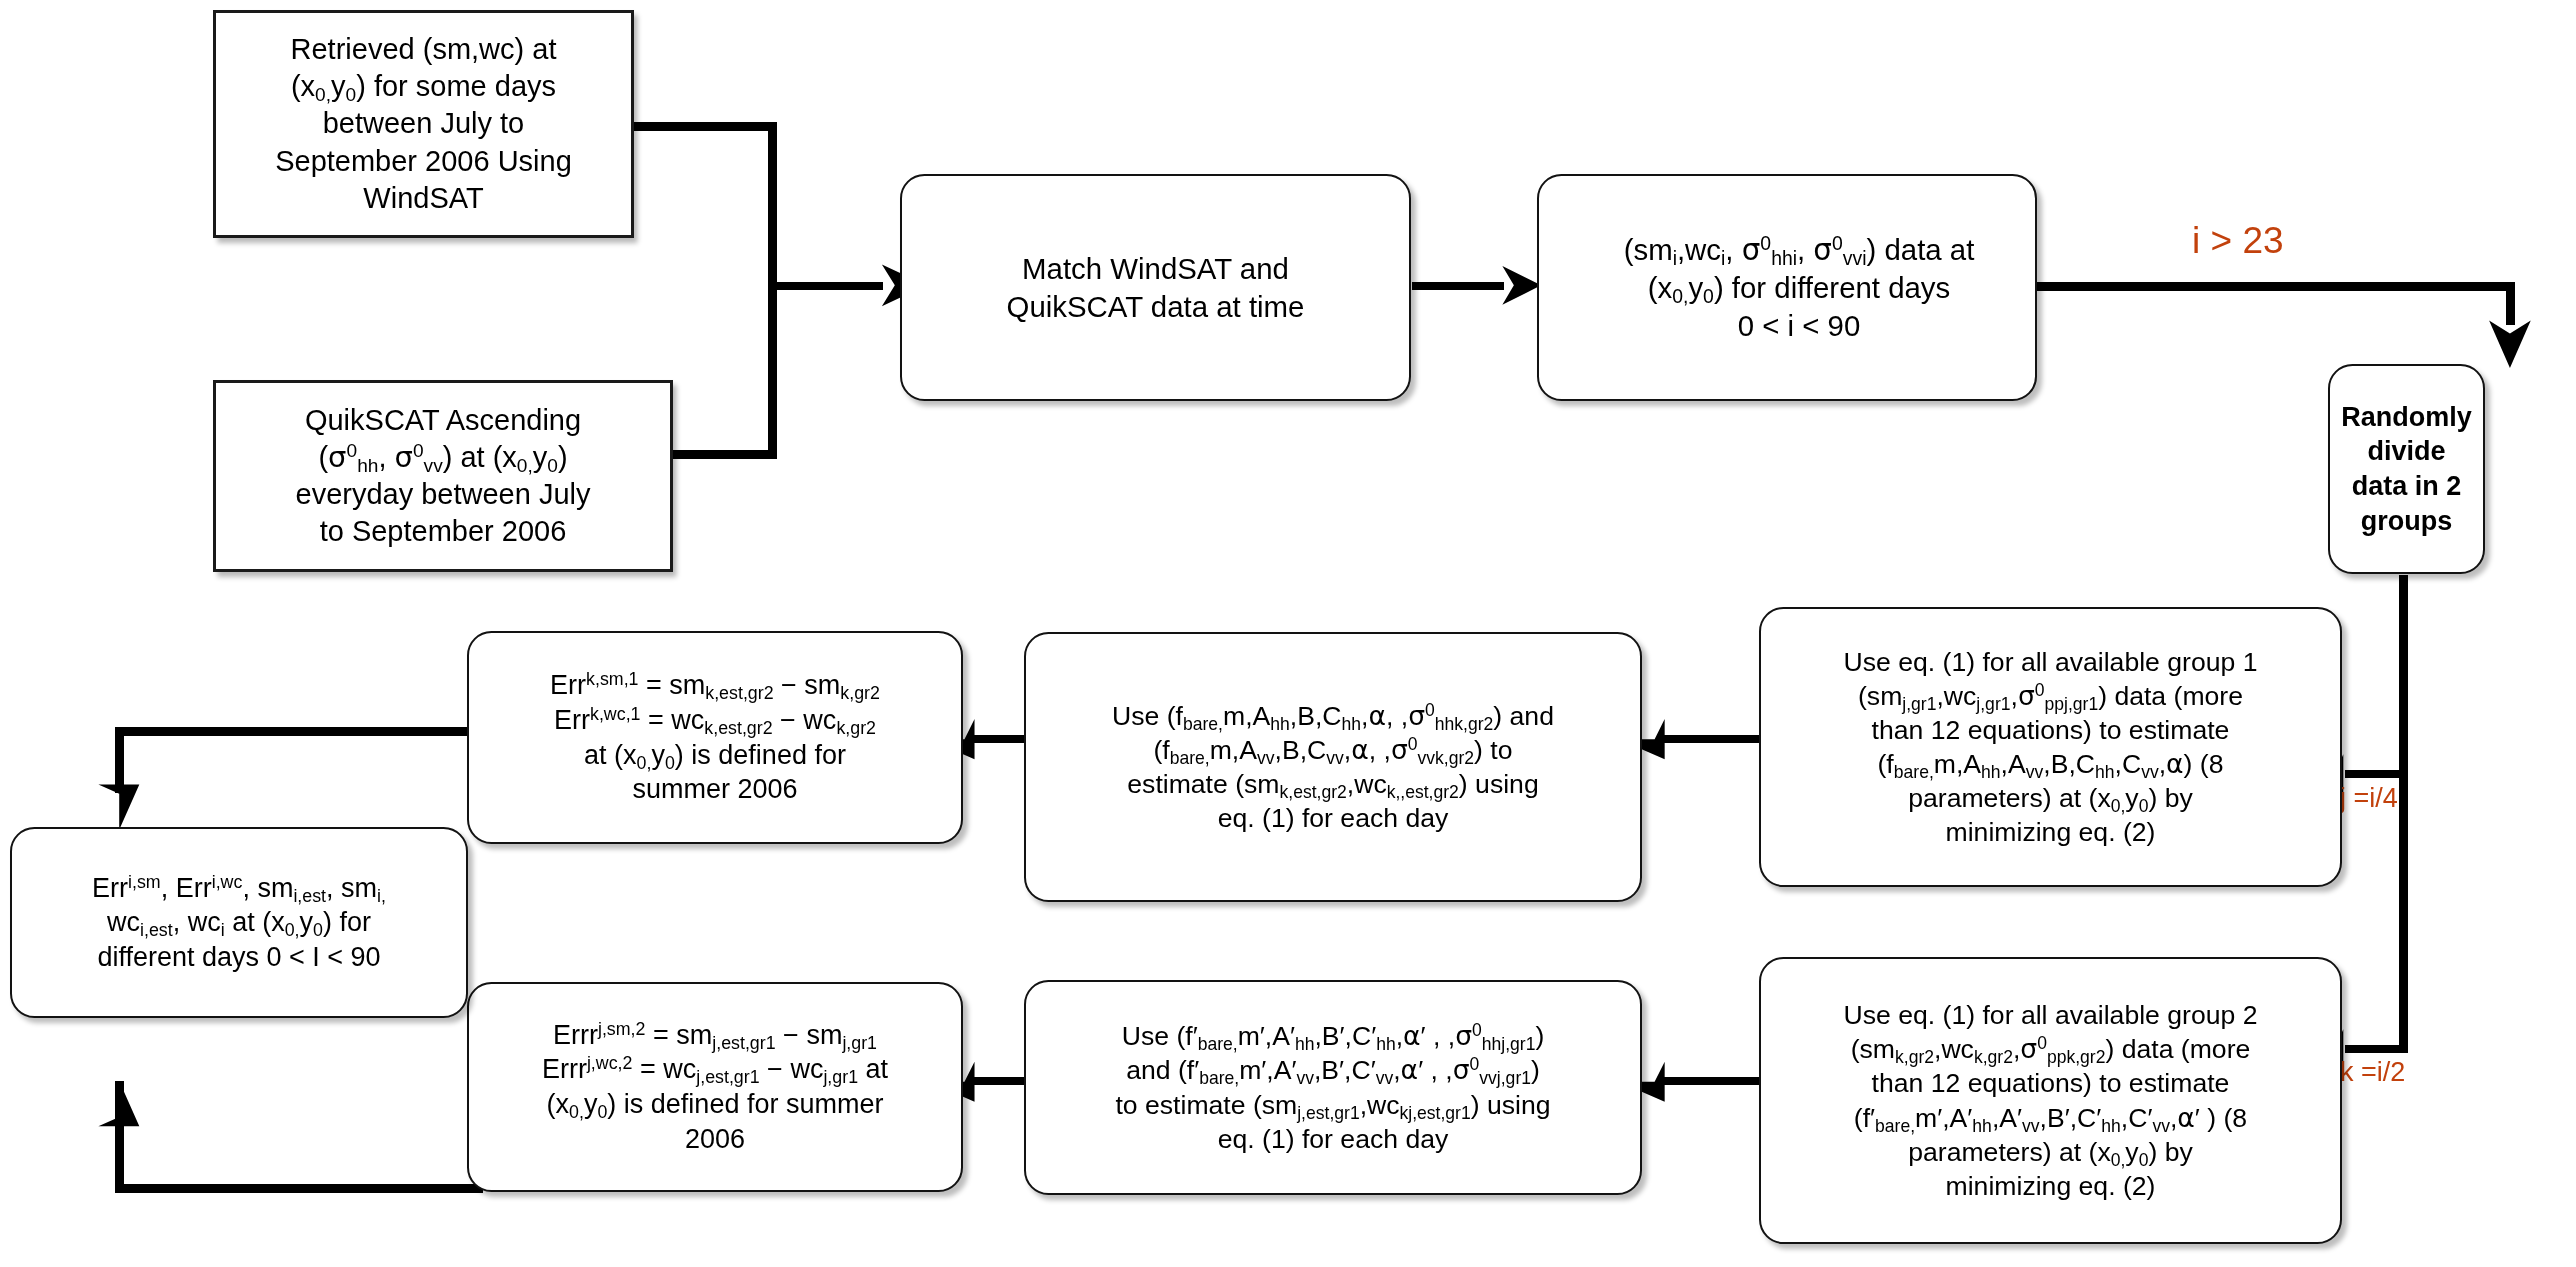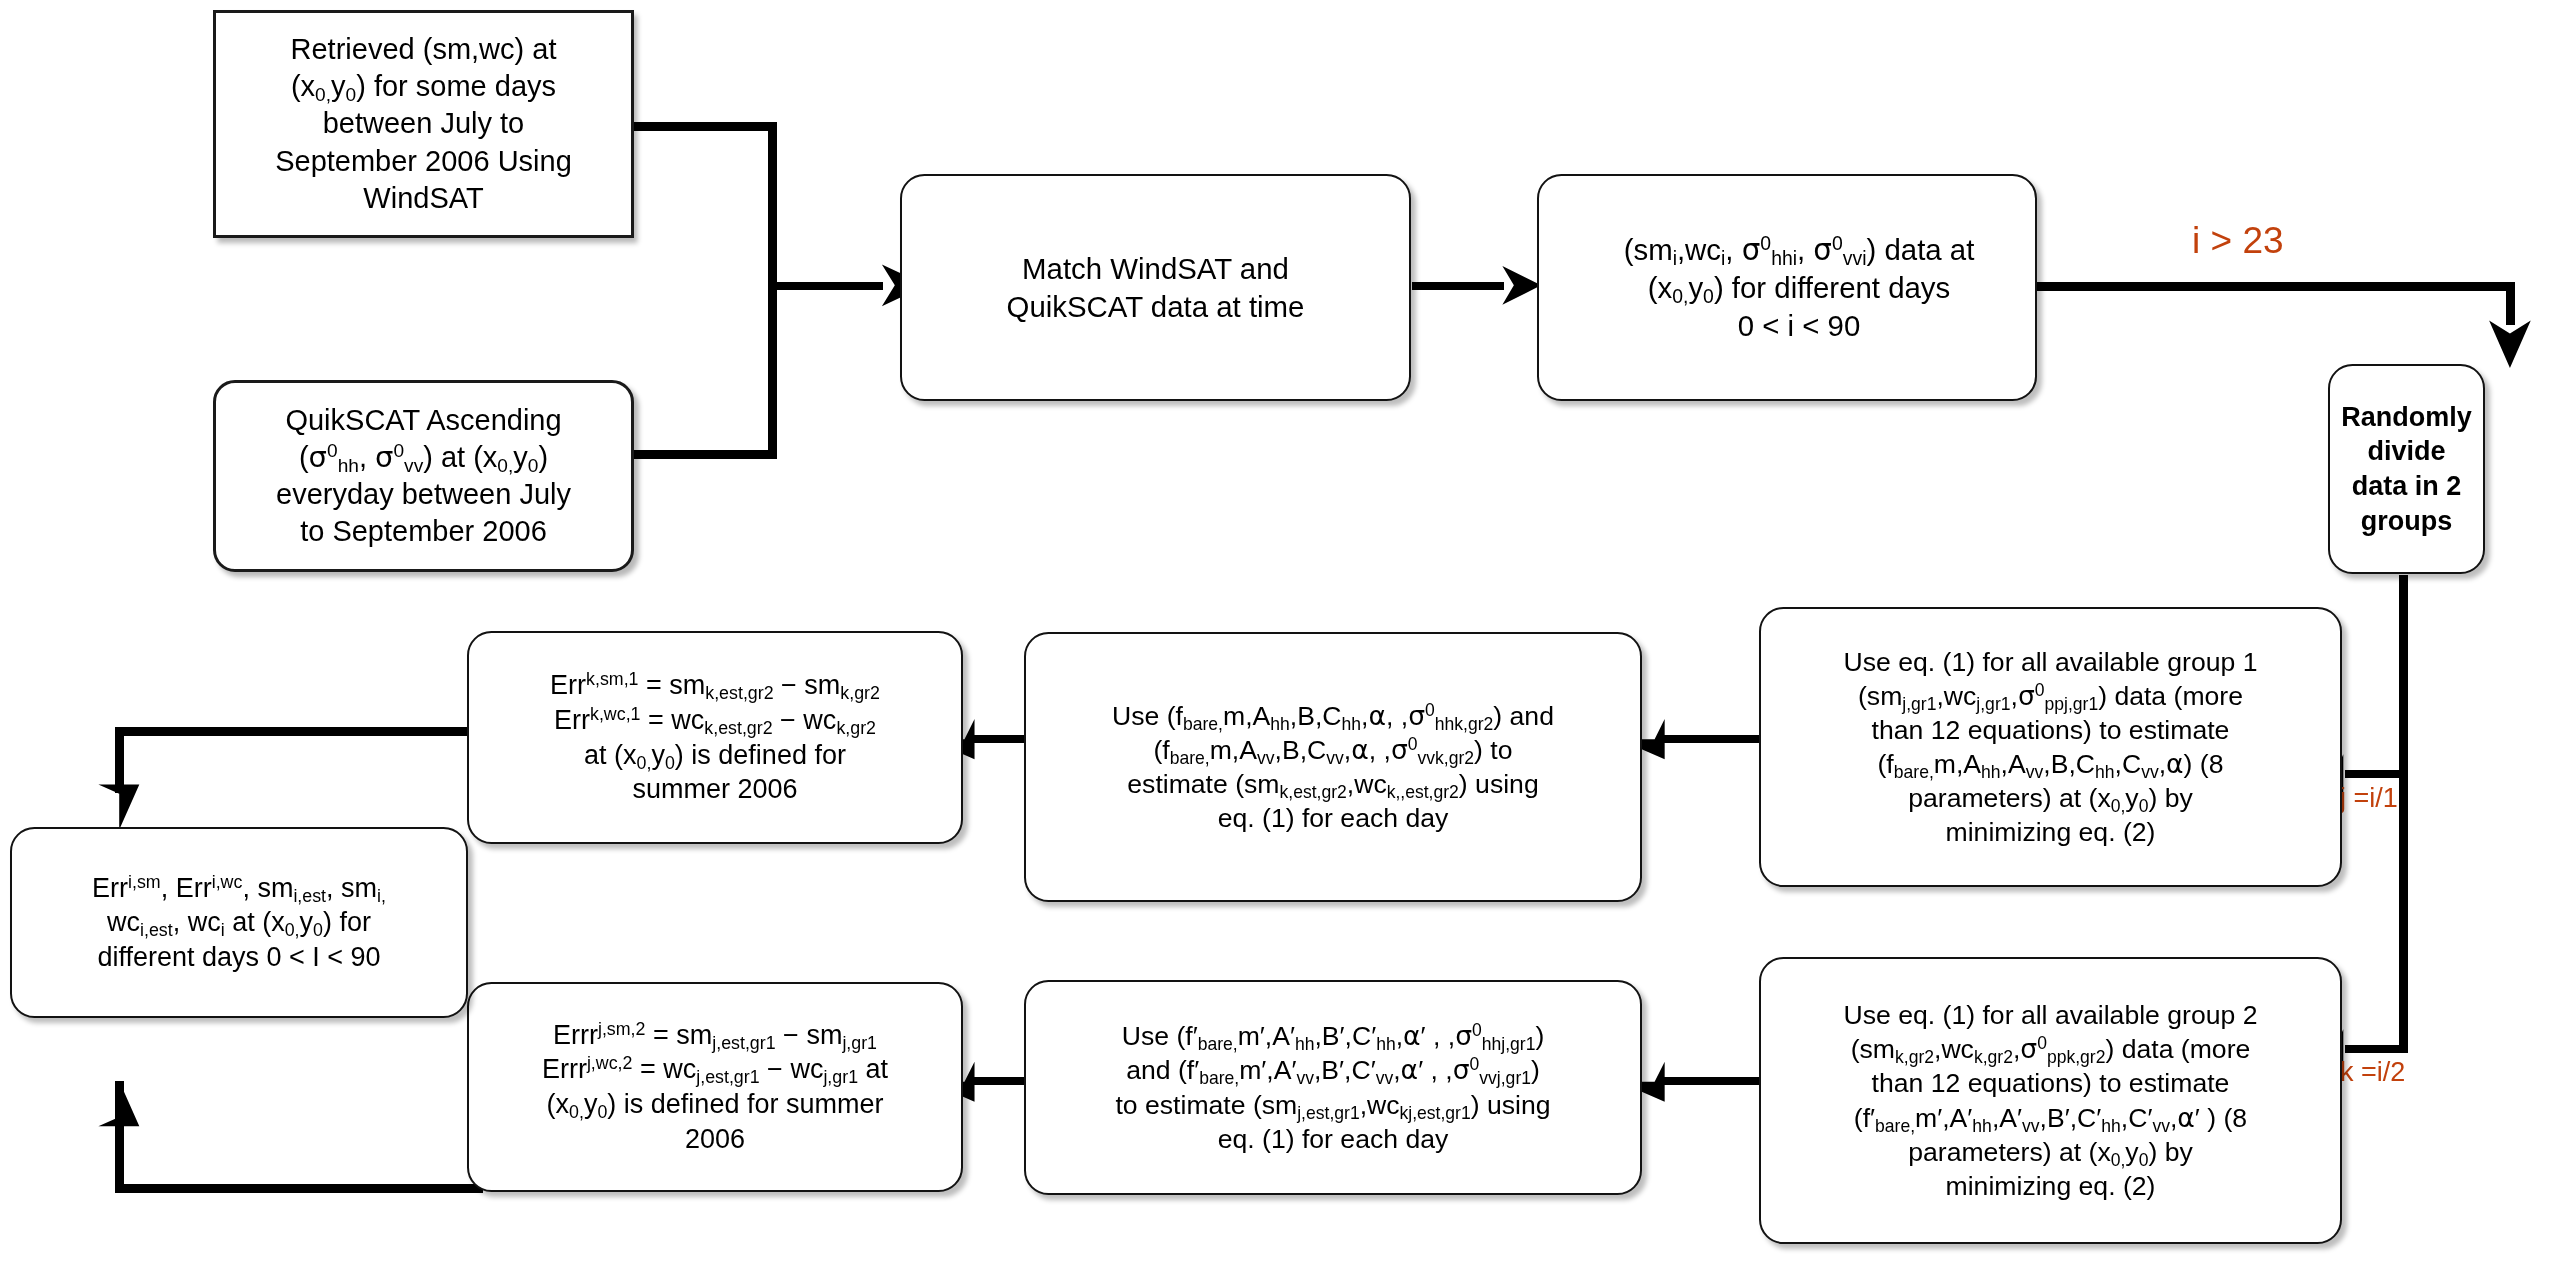--- a/index.html
+++ b/index.html
@@ -120,30 +120,30 @@
     <polygon points="2318,1478 2318,1534 2254,1506 2304,1506" fill="#000"></polygon>
 
     <polygon points="1357,1478 1357,1534 1293,1506 1343,1506" fill="#000"></polygon>
 
     <polygon points="137,1092 194,1092 166,1155 166,1105" fill="#000"></polygon>
 
     <polygon points="137,1568 194,1568 166,1505 166,1555" fill="#000"></polygon>
   </svg>
 
   <div class="lbl" style="left:2192px; top:220px; font-size:37px;">i &gt; 23</div>
-  <div class="lbl" style="left:2340px; top:783px; font-size:27px;">j =i/1</div>
+  <div class="lbl" style="left:2340px; top:783px; font-size:27px;">j =i/4</div>
   <div class="lbl" style="left:2340px; top:1057px; font-size:27px;">k =i/2</div>
 
   <div class="node rect" style="left:213px; top:10px; width:421px; height:228px; font-size:29px;">
     <span class="txt">
       Retrieved (sm,wc) at<br>(x<sub>0,</sub>y<sub>0</sub>) for some days<br>between July to<br>September 2006 Using<br>WindSAT
     </span>
   </div>
 
-  <div class="node rect" style="left:213px; top:380px; width:421px; height:192px; font-size:29px;border-radius:22px;">
+  <div class="node rect" style="left:213px; top:380px; width:460px; height:192px; font-size:29px;">
     <span class="txt">
       QuikSCAT Ascending<br>(<span class="sig">σ</span><sup>0</sup><sub>hh</sub>, <span class="sig">σ</span><sup>0</sup><sub>vv</sub>) at (x<sub>0,</sub>y<sub>0</sub>)<br>everyday between July<br>to September 2006
     </span>
   </div>
 
   <div class="node round" style="left:900px; top:174px; width:511px; height:227px; font-size:29.4px;">
     <span class="txt">
       Match WindSAT and<br>QuikSCAT data at time
     </span>
   </div>

